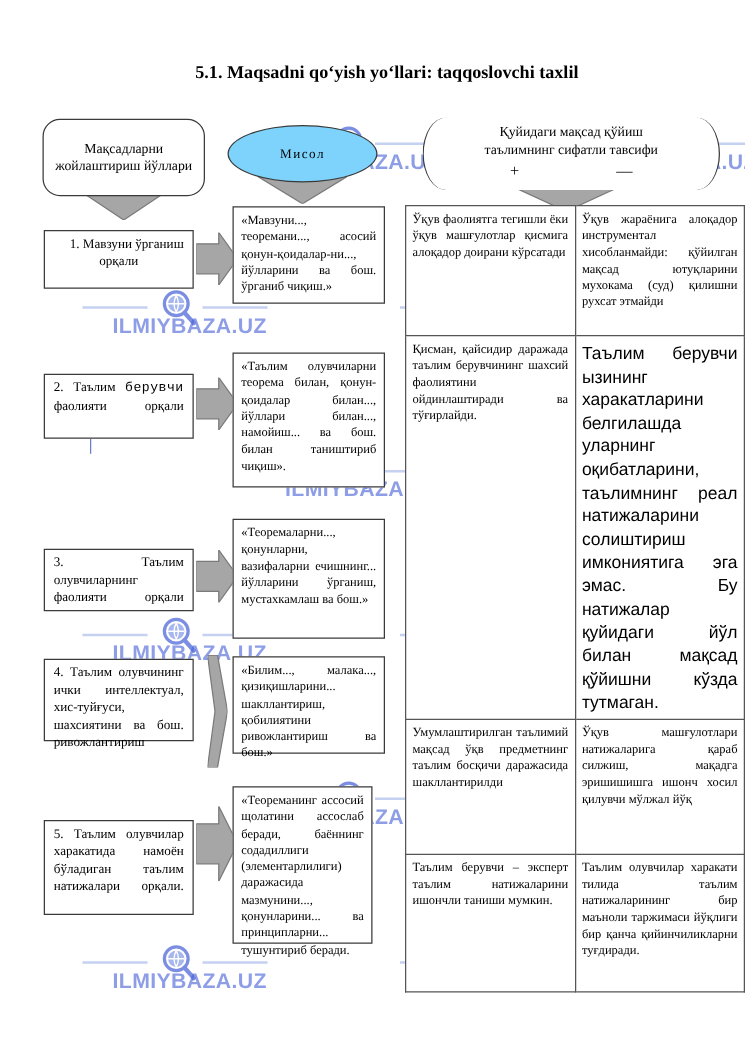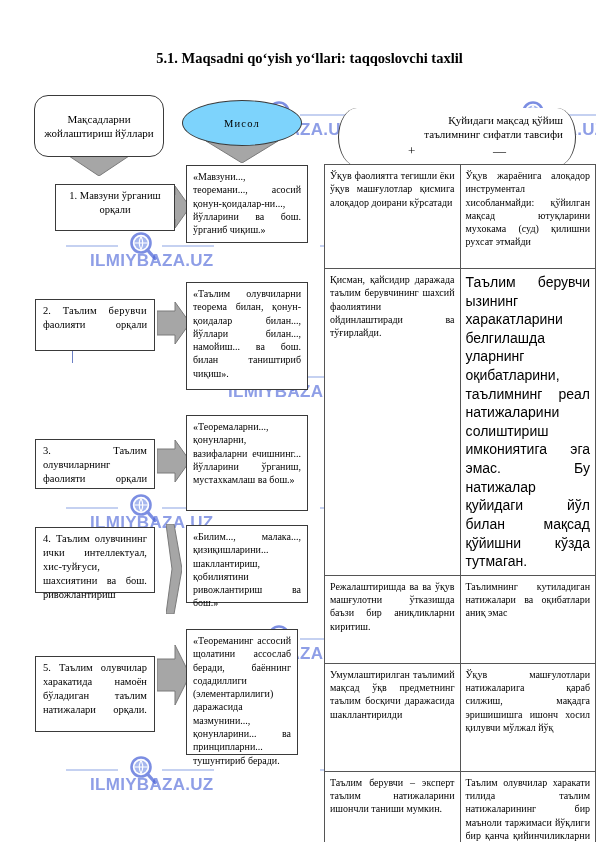--- a/index.html
+++ b/index.html
@@ -105,22 +105,22 @@
     position: absolute;
     border: 1.1px solid #3a3a3a;
     background: #fff;
     font-size: 10.5px;
     line-height: 1.33;
     padding: 4px 7px;
     z-index: 3;
     text-align: justify;
     text-align-last: justify;
   }
-  .stage .ta { font-family: Liberation Serif, serif; letter-spacing: 0.4px; margin-top: 48px; }
-  .stage.center { text-align: center; text-align-last: center; margin-left: 20px; }
+  .stage .ta { font-family: Liberation Mono, monospace; letter-spacing: 0.4px; margin-top: 48px; }
+  .stage.center { text-align: right; text-align-last: center; }
 
   
   .quote {
     position: absolute;
     border: 1.1px solid #3a3a3a;
     background: #fff;
     font-size: 10px;
     line-height: 1.33;
     padding: 4px 6px;
     z-index: 3;
@@ -272,21 +272,21 @@
     <div style="position: absolute; left: 416px; top: 769px; width: 52px; height: 2px; background: rgb(159, 178, 232); opacity: 0.6;"></div>
     <div class="wm" style="left: 344px; top: 775px;">ILMIYBAZA.UZ</div>
   </div>
 
 <div class="doc-title">5.1. Maqsadni qo‘yish yo‘llari: taqqoslovchi taxlil</div>
 
 <div class="roundbox" style="left:34px; top:95px; width:130px; height:62px;">Мақсадларни жойлаштириш йўллари</div>
 
 <div class="ellipse" style="left:182px; top:100px; width:120px; height:46px;">Мисол</div>
 
-<div class="bracketbox" style="left:338px; top:108px; width:238px; height:58px;text-align:right;">
+<div class="bracketbox" style="left:338px; top:94px; width:238px; height:58px;">
   <div>Қуйидаги мақсад қўйиш</div>
   <div>таълимнинг сифатли тавсифи</div>
   <div class="bracket-signs">
     <span>+</span>
     <span>—</span>
   </div>
 </div>
 
 <div class="downarrow" style="left:63px; top:152px;">
   <svg width="72" height="24" viewBox="0 0 72 24">
@@ -352,24 +352,20 @@
   <tbody>
     <tr>
       <td style="width:130px; height:104px;">Ўқув фаолиятга тегишли ёки ўқув машғулотлар қисмига алоқадор доирани кўрсатади</td>
       <td style="width:130px;">Ўқув жараёнига алоқадор инструментал хисобланмайди: қўйилган мақсад ютуқларини мухокама (суд) қилишни рухсат этмайди</td>
     </tr>
     <tr>
       <td style="height:138px;">Қисман, қайсидир даражада таълим берувчининг шахсий фаолиятини ойдинлаштиради ва тўғирлайди.</td>
       <td class="sans">Таълим берувчи ызининг харакатларини белгилашда уларнинг оқибатларини, таълимнинг реал натижаларини солиштириш имкониятига эга эмас. Бу натижалар қуйидаги йўл билан мақсад қўйишни кўзда тутмаган.</td>
     </tr>
     <tr>
-      <td style="height:88px;">Режалаштиришда ва ва ўқув машғулотни ўтказишда баъзи бир аниқликларни киритиш.</td>
-      <td>Таълимнинг кутиладиган натижалари ва оқибатлари аниқ эмас</td>
-    </tr>
-    <tr>
       <td style="height:108px;">Умумлаштирилган таълимий мақсад ўқв предметнинг таълим босқичи даражасида шакллантирилди</td>
       <td>Ўқув машғулотлари натижаларига қараб силжиш, мақадга эришишишга ишонч хосил қилувчи мўлжал йўқ</td>
     </tr>
     <tr>
       <td style="height:110px;">Таълим берувчи – эксперт таълим натижаларини ишончли таниши мумкин.</td>
       <td>Таълим олувчилар харакати тилида таълим натижаларининг бир маъноли таржимаси йўқлиги бир қанча қийинчиликларни туғдиради.</td>
     </tr>
   </tbody>
 </table>
 

